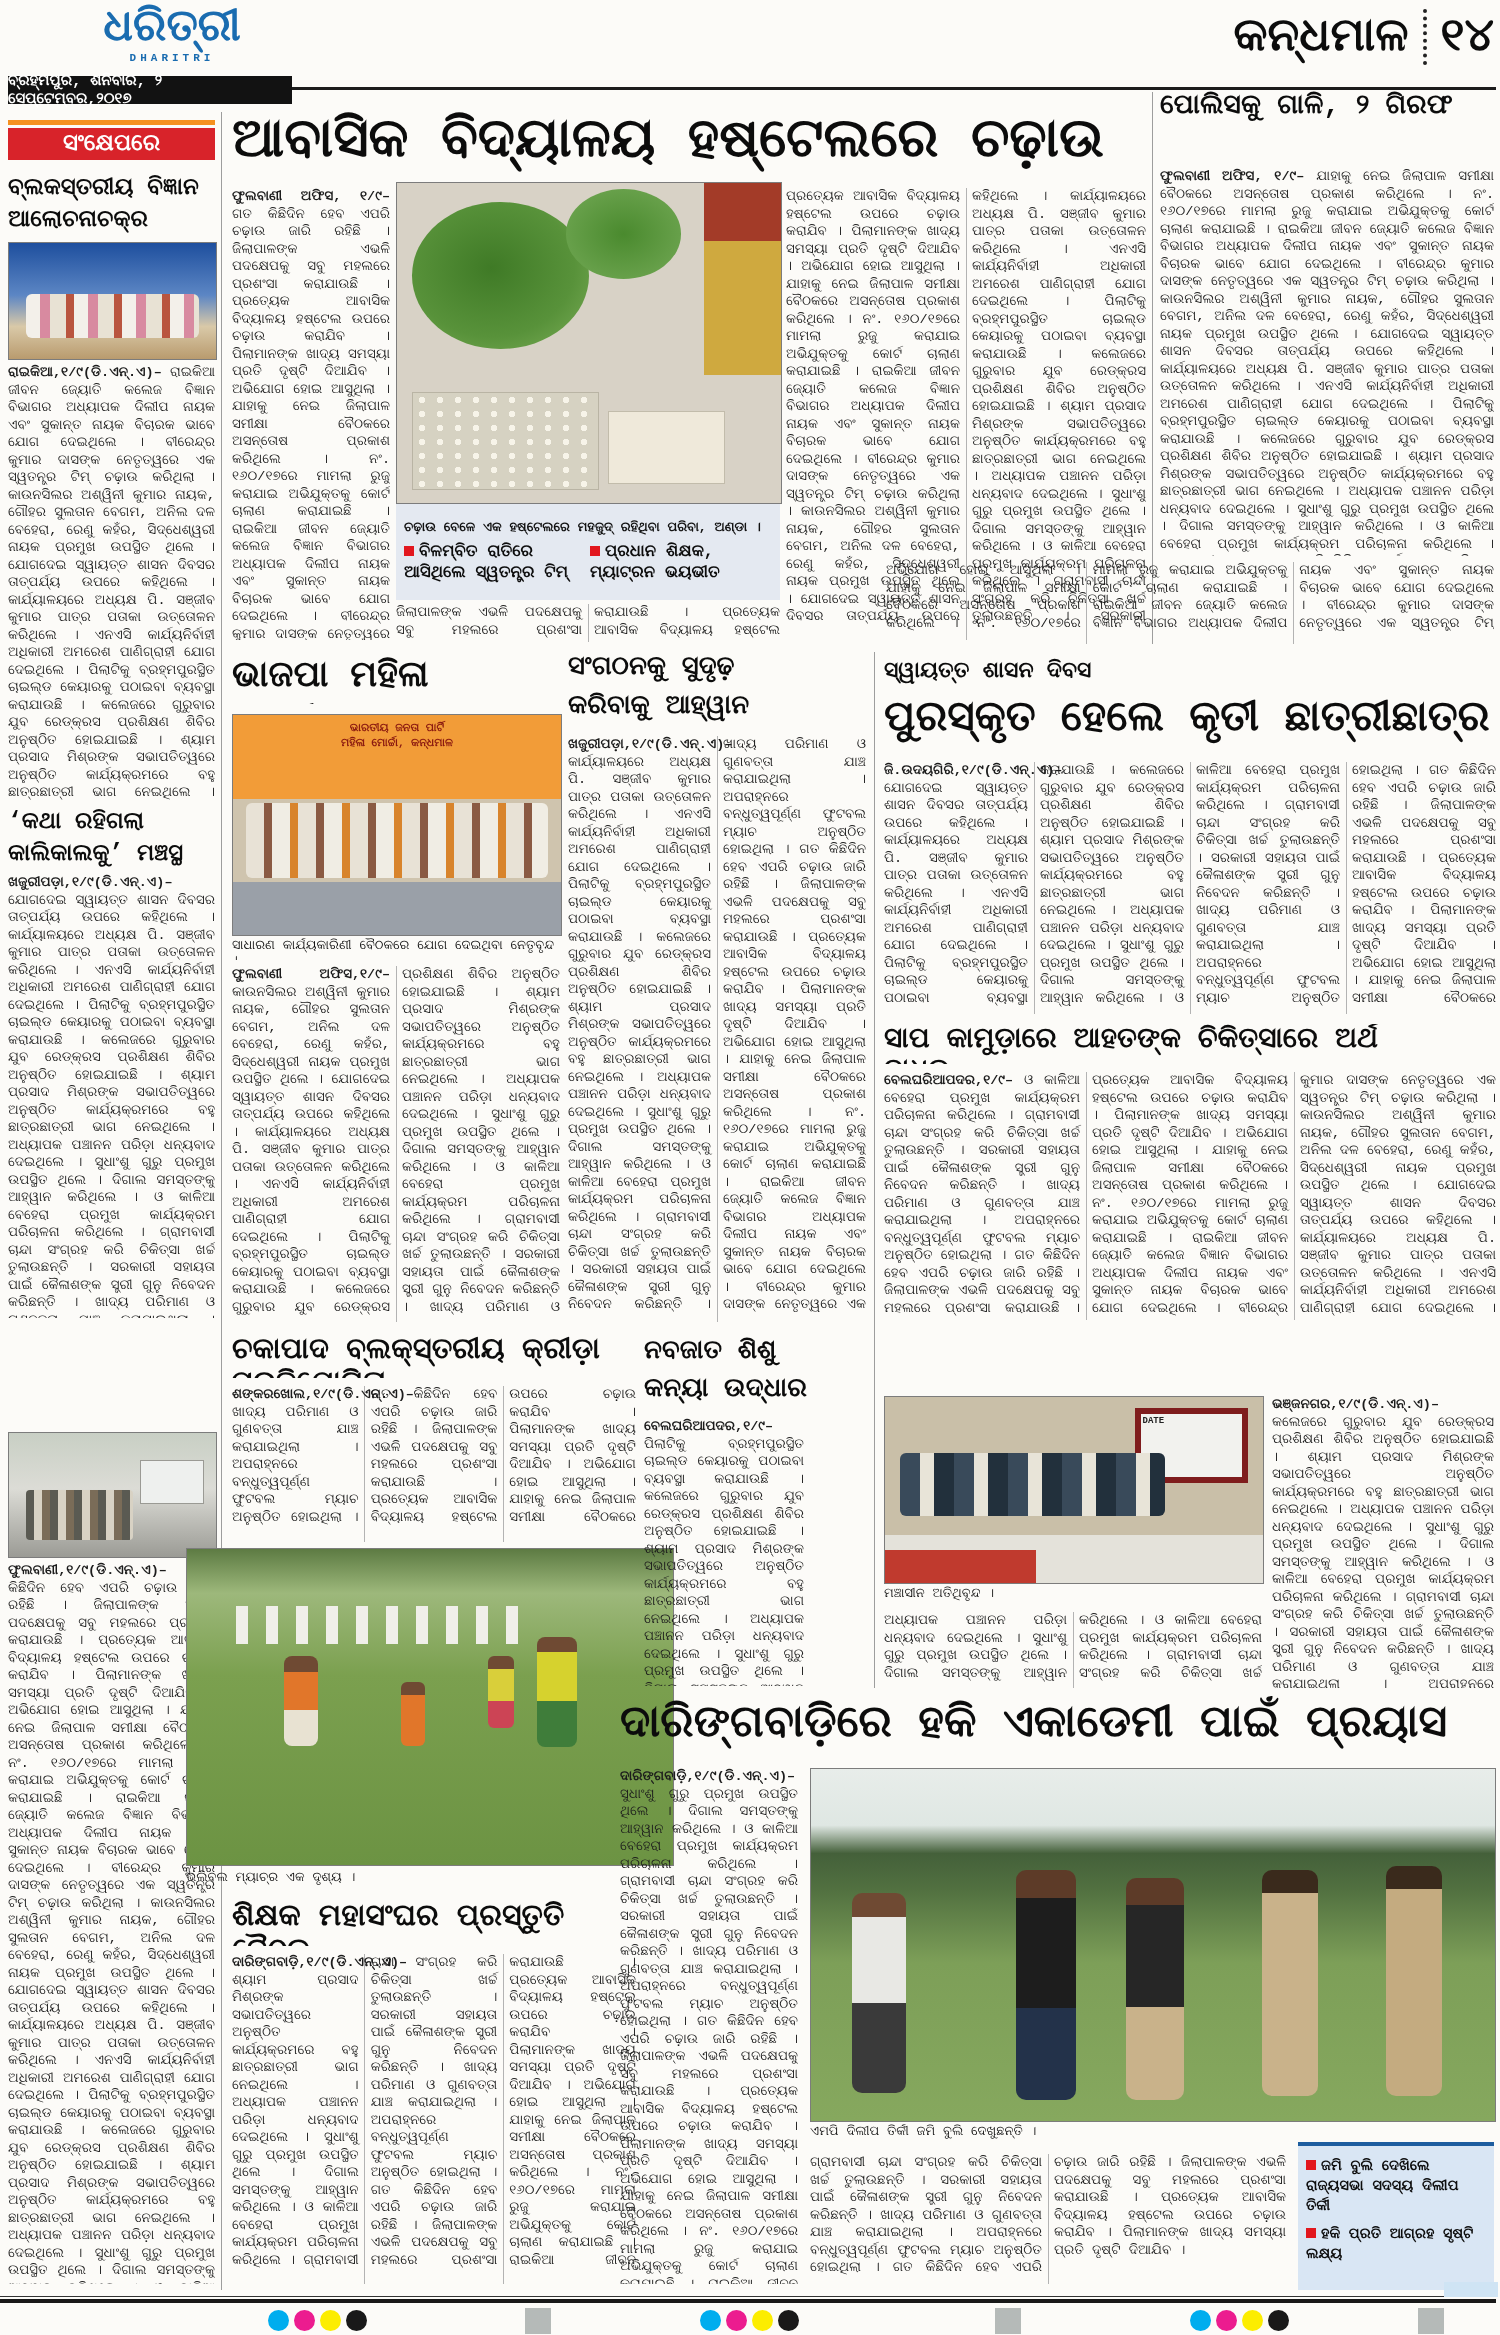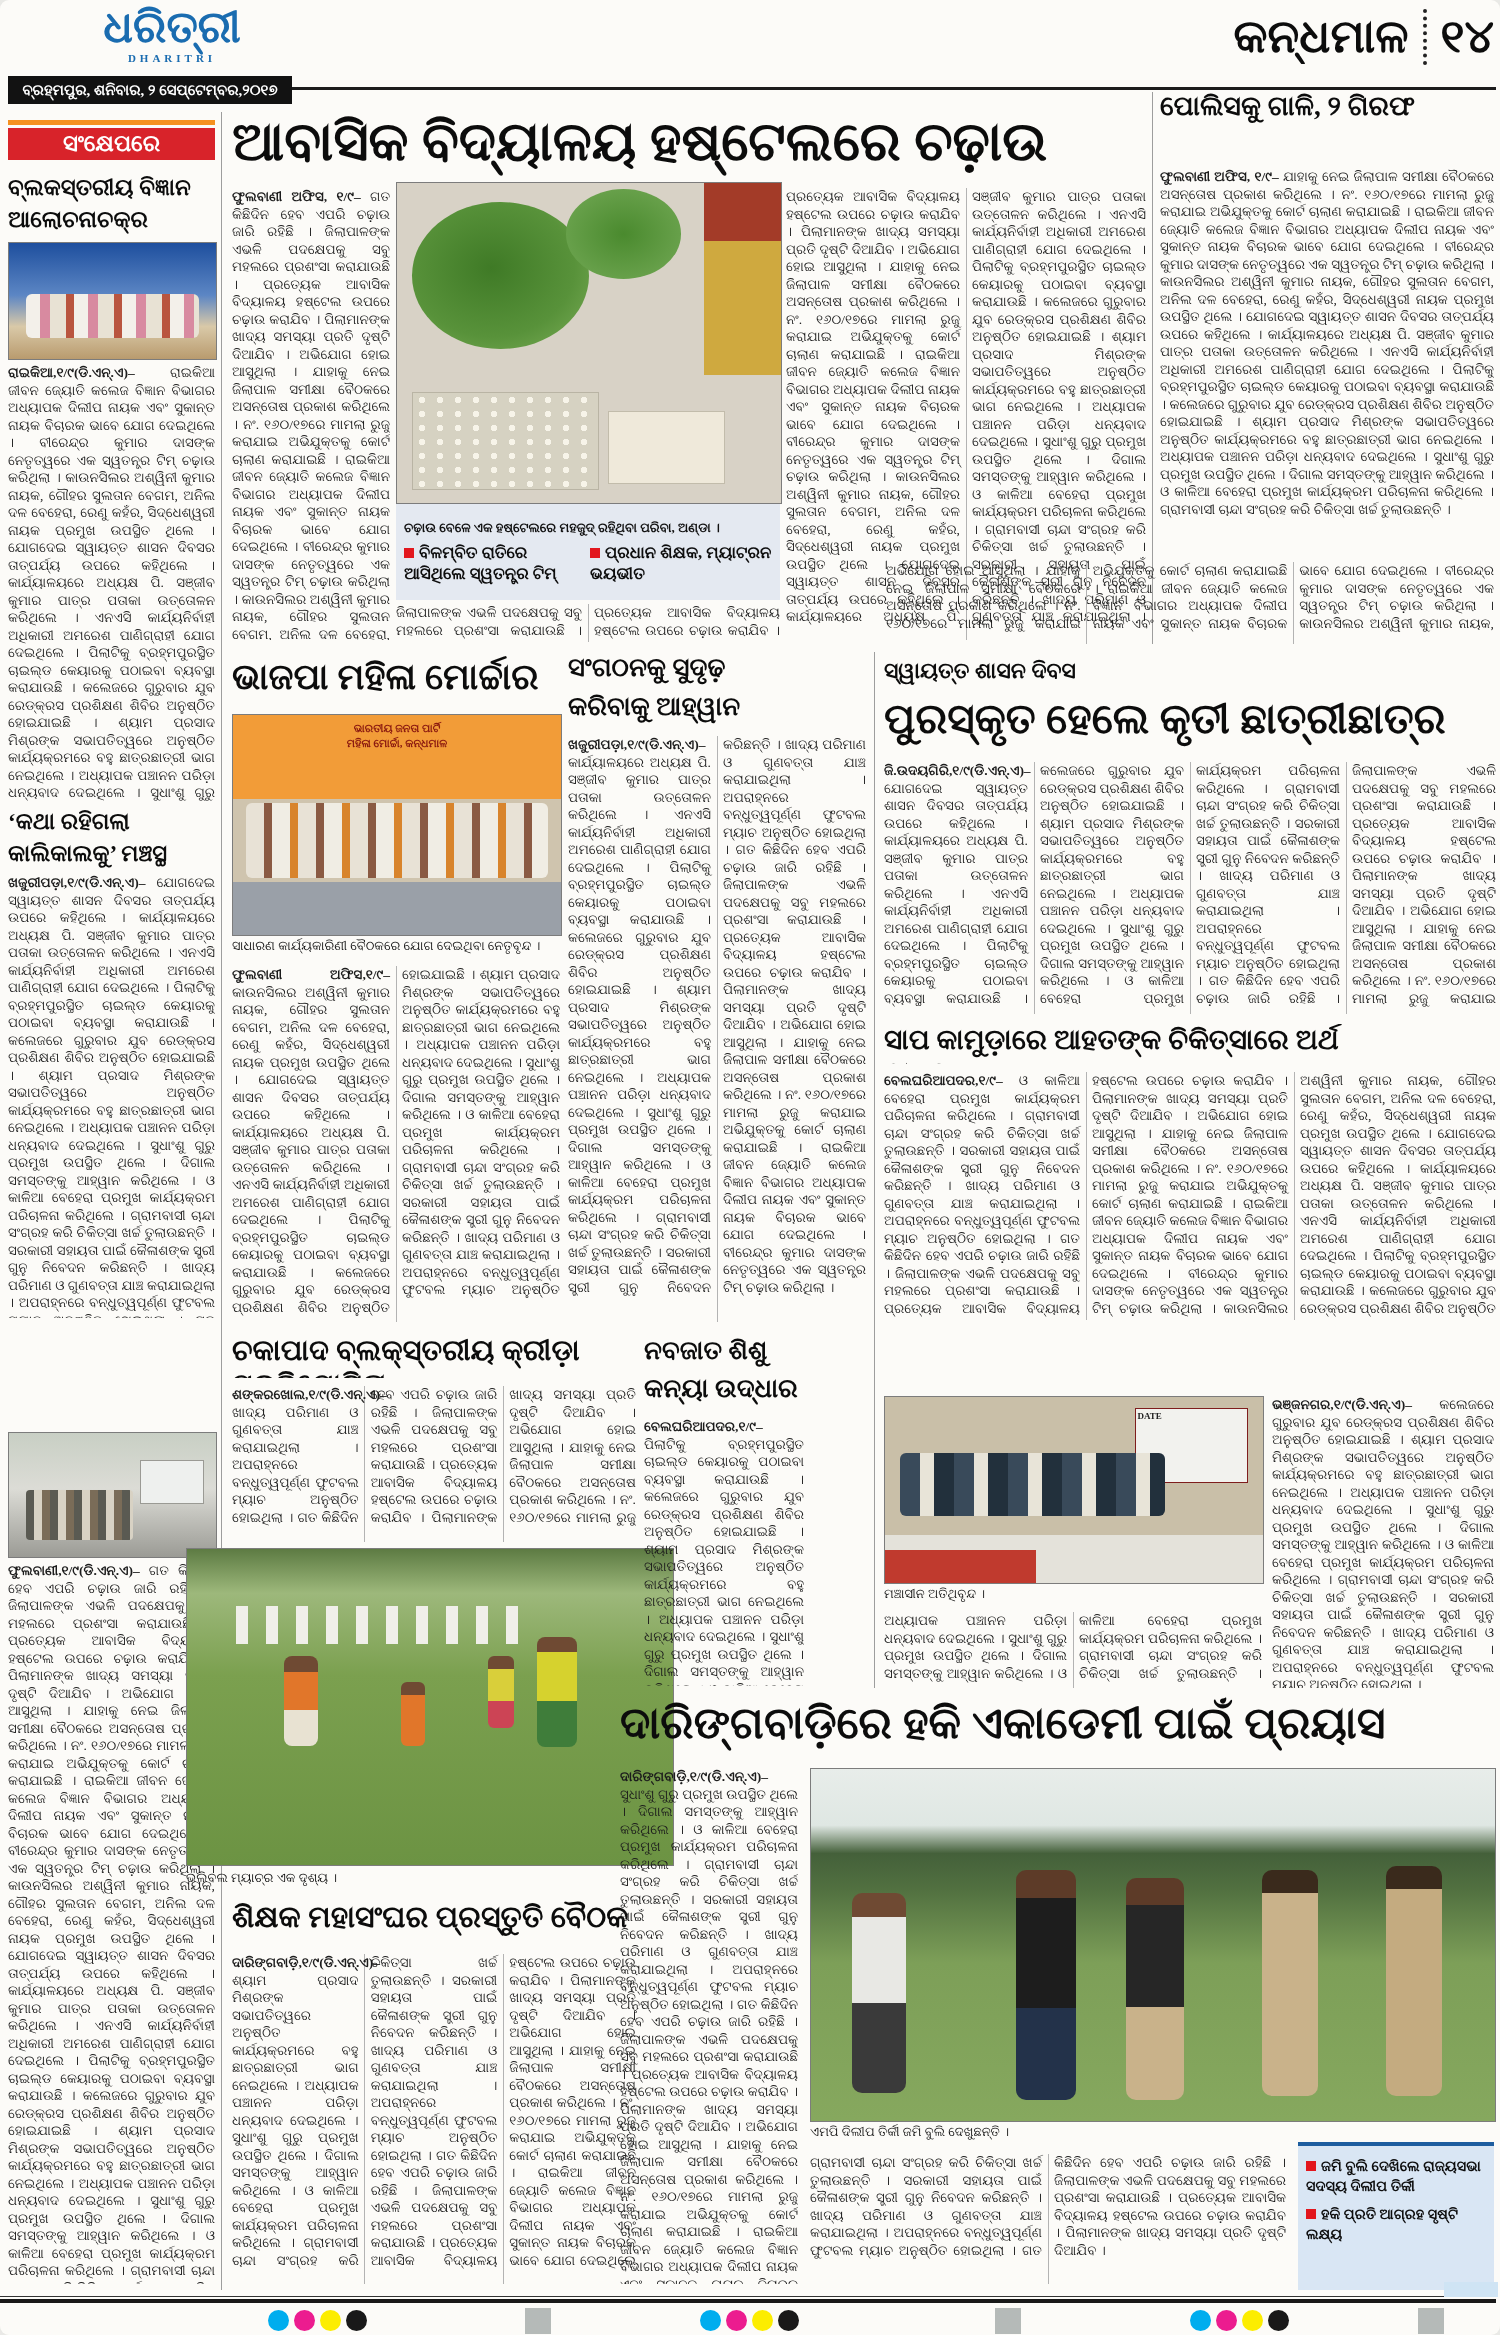--- a/index.html
+++ b/index.html
@@ -1,17 +1,17 @@
 <!DOCTYPE html>
 <html><head>
 <meta charset="utf-8">
 <style>
   html,body{margin:0;padding:0;background:#e9e9e6;}
   #page{position:relative;width:1500px;height:2335px;background:#fcfbf8;overflow:hidden;
-        font-family:Liberation Serif, serif;color:#151515;border-radius:9px;}
+        font-family:Liberation Mono, monospace;color:#151515;}
   .abs{position:absolute;}
   .hl{font-weight:bold;color:#0c0c0c;overflow:hidden;}
   .body{font-size:13.5px;line-height:17.5px;text-align:justify;color:#1c1c1c;overflow:hidden;}
   .cols2{column-count:2;column-gap:12px;column-rule:1px solid #b3b3b3;}
   .cols3{column-count:3;column-gap:12px;column-rule:1px solid #b3b3b3;}
   .cols4{column-count:4;column-gap:12px;column-rule:1px solid #b3b3b3;}
   .dateline{font-weight:bold;}
   .vrule{position:absolute;width:1px;background:#9d9d9d;}
   .photo{position:absolute;border:1px solid #7c7c7c;overflow:hidden;}
   .cap{font-size:13px;color:#111;overflow:hidden;}
@@ -171,21 +171,21 @@
     <span> ଶ୍ୟାମ ପ୍ରସାଦ ମିଶ୍ରଙ୍କ ସଭାପତିତ୍ୱରେ ଅନୁଷ୍ଠିତ କାର୍ଯ୍ୟକ୍ରମରେ ବହୁ ଛାତ୍ରଛାତ୍ରୀ ଭାଗ ନେଇଥିଲେ । ଅଧ୍ୟାପକ ପଞ୍ଚାନନ ପରିଡ଼ା ଧନ୍ୟବାଦ ଦେଇଥିଲେ । ସୁଧାଂଶୁ ଗୁରୁ ପ୍ରମୁଖ ଉପସ୍ଥିତ ଥିଲେ । ଦିଗାଲ ସମସ୍ତଙ୍କୁ ଆହ୍ୱାନ କରିଥିଲେ । ଓ କାଳିଆ ବେହେରା ପ୍ରମୁଖ କାର୍ଯ୍ୟକ୍ରମ ପରିଚାଳନା କରିଥିଲେ । ଗ୍ରାମବାସୀ ଚାନ୍ଦା ସଂଗ୍ରହ କରି ଚିକିତ୍ସା ଖର୍ଚ୍ଚ ତୁଲାଉଛନ୍ତି । ସରକାରୀ ସହାୟତା ପାଇଁ କୈଳାଶଙ୍କ ସ୍ତ୍ରୀ ଗୁନୁ ନିବେଦନ କରିଛନ୍ତି । ଖାଦ୍ୟ ପରିମାଣ ଓ ଗୁଣବତ୍ତା ଯାଞ୍ଚ କରାଯାଇଥିଲା । ଅପରାହ୍ନରେ ବନ୍ଧୁତ୍ୱପୂର୍ଣ୍ଣ ଫୁଟବଲ ମ୍ୟାଚ ଅନୁଷ୍ଠିତ ହୋଇଥିଲା । ଗତ କିଛିଦିନ ହେବ ଏପରି ଚଢ଼ାଉ ଜାରି ରହିଛି । ଜିଲାପାଳଙ୍କ ଏଭଳି ପଦକ୍ଷେପକୁ ସବୁ ମହଲରେ ପ୍ରଶଂସା କରାଯାଉଛି । ପ୍ରତ୍ୟେକ ଆବାସିକ ବିଦ୍ୟାଳୟ ହଷ୍ଟେଲ ଉପରେ ଚଢ଼ାଉ କରାଯିବ । ପିଲାମାନଙ୍କ ଖାଦ୍ୟ ସମସ୍ୟା ପ୍ରତି ଦୃଷ୍ଟି ଦିଆଯିବ । ଅଭିଯୋଗ ହୋଇ ଆସୁଥିଲା । ଯାହାକୁ ନେଇ ଜିଲାପାଳ ସମୀକ୍ଷା ବୈଠକରେ ଅସନ୍ତୋଷ ପ୍ରକାଶ କରିଥିଲେ । ନଂ. ୧୬୦/୧୭ରେ ମାମଲା ରୁଜୁ କରାଯାଇ ଅଭିଯୁକ୍ତକୁ କୋର୍ଟ ଚାଲାଣ କରାଯାଇଛି । ରାଇକିଆ ଜୀବନ ଜ୍ୟୋତି କଲେଜ ବିଜ୍ଞାନ ବିଭାଗର ଅଧ୍ୟାପକ ଦିଲୀପ ନାୟକ ଏବଂ ସୁକାନ୍ତ ନାୟକ ବିଚାରକ ଭାବେ ଯୋଗ ଦେଇଥିଲେ । ବୀରେନ୍ଦ୍ର କୁମାର ଦାସଙ୍କ ନେତୃତ୍ୱରେ ଏକ ସ୍ୱତନ୍ତ୍ର ଟିମ୍ ଚଢ଼ାଉ କରିଥିଲା । କାଉନସିଲର ଅଶ୍ୱିନୀ କୁମାର ନାୟକ, ଗୌହର ସୁଲତାନ ବେଗମ, ଅନିଲ ଦଳ ବେହେରା, ରେଣୁ କହଁର, ସିଦ୍ଧେଶ୍ୱରୀ ନାୟକ ପ୍ରମୁଖ ଉପସ୍ଥିତ ଥିଲେ । ଯୋଗଦେଇ ସ୍ୱାୟତ୍ତ ଶାସନ ଦିବସର ତାତ୍ପର୍ଯ୍ୟ ଉପରେ କହିଥିଲେ ।</span>
   </div>
 
   <div class="abs hl" style="left:644px;top:1332px;width:164px;height:78px;font-size:26px;line-height:38px;">ନବଜାତ ଶିଶୁ କନ୍ୟା ଉଦ୍ଧାର</div>
   <div class="abs body" style="left:644px;top:1418px;width:160px;height:268px;">
     <span class="dateline">ବେଲଘରିଆପଦର,୧/୯–</span>
     <span> ପିଲାଟିକୁ ବ୍ରହ୍ମପୁରସ୍ଥିତ ଚାଇଲ୍ଡ କେୟାରକୁ ପଠାଇବା ବ୍ୟବସ୍ଥା କରାଯାଉଛି । କଲେଜରେ ଗୁରୁବାର ଯୁବ ରେଡ୍‌କ୍ରସ ପ୍ରଶିକ୍ଷଣ ଶିବିର ଅନୁଷ୍ଠିତ ହୋଇଯାଇଛି । ଶ୍ୟାମ ପ୍ରସାଦ ମିଶ୍ରଙ୍କ ସଭାପତିତ୍ୱରେ ଅନୁଷ୍ଠିତ କାର୍ଯ୍ୟକ୍ରମରେ ବହୁ ଛାତ୍ରଛାତ୍ରୀ ଭାଗ ନେଇଥିଲେ । ଅଧ୍ୟାପକ ପଞ୍ଚାନନ ପରିଡ଼ା ଧନ୍ୟବାଦ ଦେଇଥିଲେ । ସୁଧାଂଶୁ ଗୁରୁ ପ୍ରମୁଖ ଉପସ୍ଥିତ ଥିଲେ । ଦିଗାଲ ସମସ୍ତଙ୍କୁ ଆହ୍ୱାନ କରିଥିଲେ । ଓ କାଳିଆ ବେହେରା ପ୍ରମୁଖ କାର୍ଯ୍ୟକ୍ରମ ପରିଚାଳନା କରିଥିଲେ । ଗ୍ରାମବାସୀ ଚାନ୍ଦା ସଂଗ୍ରହ କରି ଚିକିତ୍ସା ଖର୍ଚ୍ଚ ତୁଲାଉଛନ୍ତି । ସରକାରୀ ସହାୟତା ପାଇଁ କୈଳାଶଙ୍କ ସ୍ତ୍ରୀ ଗୁନୁ ନିବେଦନ କରିଛନ୍ତି ।</span>
   </div>
 
   <div class="photo" style="left:884px;top:1396px;width:378px;height:186px;background:#c9bfa8;">
-    <div class="fig" style="right:4%;top:6%;width:30%;height:40%;background:#f2f2ee;border:1px solid #7f1d1d;color:#222;font-size:9px;font-weight:bold;padding:2px;box-sizing:border-box;">
+    <div class="fig" style="right:4%;top:6%;width:30%;height:40%;background:#f2f2ee;border:6px solid #7f1d1d;color:#222;font-size:9px;font-weight:bold;padding:2px;box-sizing:border-box;">
       <span>DATE</span>
     </div>
     <div class="fig" style="left:4%;top:30%;width:70%;height:34%;background:repeating-linear-gradient(90deg,#394a5a 0 20px,#e8e4d8 20px 34px,#22303c 34px 54px);border-radius:6px;"></div>
     <div class="fig" style="left:0;bottom:0;width:100%;height:26%;background:#e4e2da;"></div>
     <div class="fig" style="left:0;bottom:0;width:40%;height:18%;background:#c03a2e;"></div>
   </div>
   <div class="abs cap" style="left:884px;top:1586px;width:378px;height:20px;">ମଞ୍ଚାସୀନ ଅତିଥିବୃନ୍ଦ ।</div>
   <div class="abs body" style="left:1272px;top:1396px;width:222px;height:292px;">
     <span class="dateline">ଭଞ୍ଜନଗର,୧/୯(ଡି.ଏନ୍.ଏ)–</span>
     <span> କଲେଜରେ ଗୁରୁବାର ଯୁବ ରେଡ୍‌କ୍ରସ ପ୍ରଶିକ୍ଷଣ ଶିବିର ଅନୁଷ୍ଠିତ ହୋଇଯାଇଛି । ଶ୍ୟାମ ପ୍ରସାଦ ମିଶ୍ରଙ୍କ ସଭାପତିତ୍ୱରେ ଅନୁଷ୍ଠିତ କାର୍ଯ୍ୟକ୍ରମରେ ବହୁ ଛାତ୍ରଛାତ୍ରୀ ଭାଗ ନେଇଥିଲେ । ଅଧ୍ୟାପକ ପଞ୍ଚାନନ ପରିଡ଼ା ଧନ୍ୟବାଦ ଦେଇଥିଲେ । ସୁଧାଂଶୁ ଗୁରୁ ପ୍ରମୁଖ ଉପସ୍ଥିତ ଥିଲେ । ଦିଗାଲ ସମସ୍ତଙ୍କୁ ଆହ୍ୱାନ କରିଥିଲେ । ଓ କାଳିଆ ବେହେରା ପ୍ରମୁଖ କାର୍ଯ୍ୟକ୍ରମ ପରିଚାଳନା କରିଥିଲେ । ଗ୍ରାମବାସୀ ଚାନ୍ଦା ସଂଗ୍ରହ କରି ଚିକିତ୍ସା ଖର୍ଚ୍ଚ ତୁଲାଉଛନ୍ତି । ସରକାରୀ ସହାୟତା ପାଇଁ କୈଳାଶଙ୍କ ସ୍ତ୍ରୀ ଗୁନୁ ନିବେଦନ କରିଛନ୍ତି । ଖାଦ୍ୟ ପରିମାଣ ଓ ଗୁଣବତ୍ତା ଯାଞ୍ଚ କରାଯାଇଥିଲା । ଅପରାହ୍ନରେ ବନ୍ଧୁତ୍ୱପୂର୍ଣ୍ଣ ଫୁଟବଲ ମ୍ୟାଚ ଅନୁଷ୍ଠିତ ହୋଇଥିଲା ।</span>

